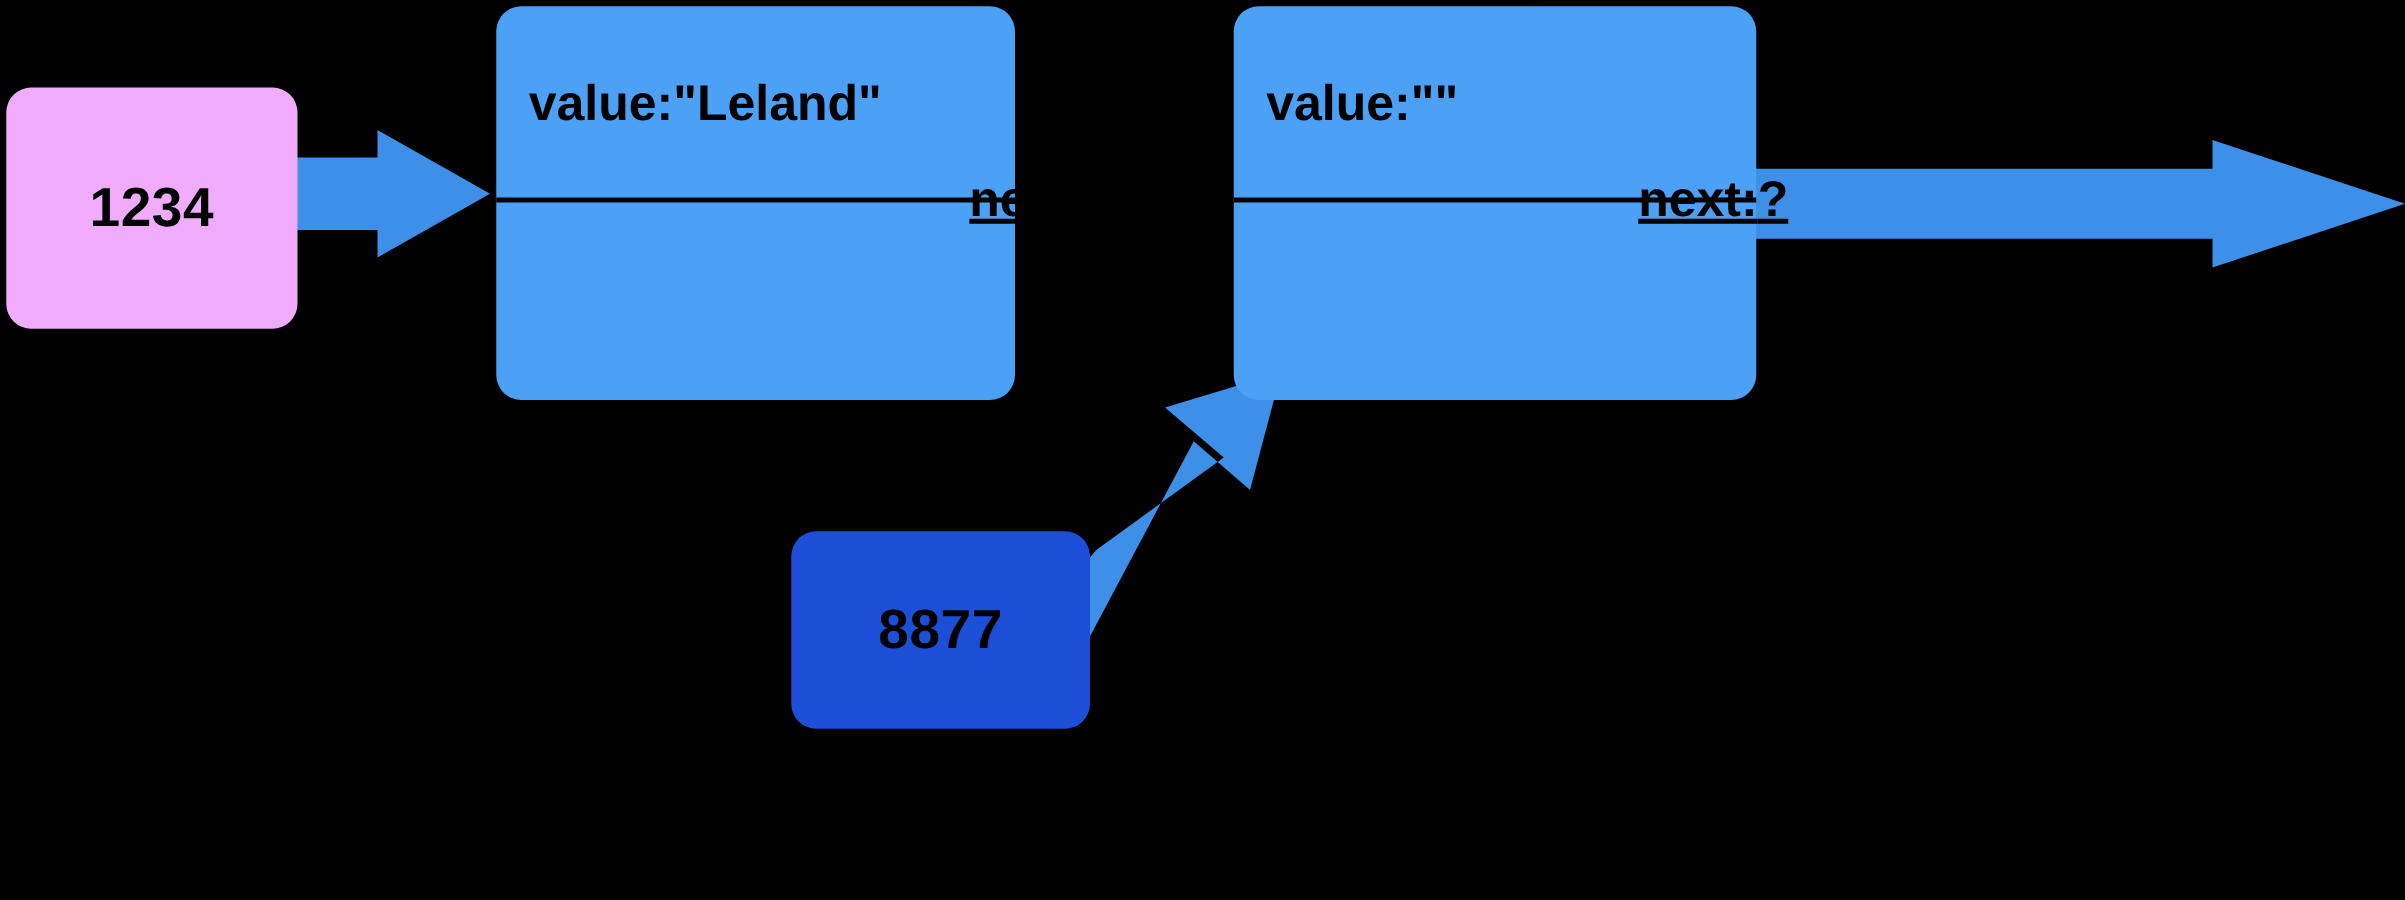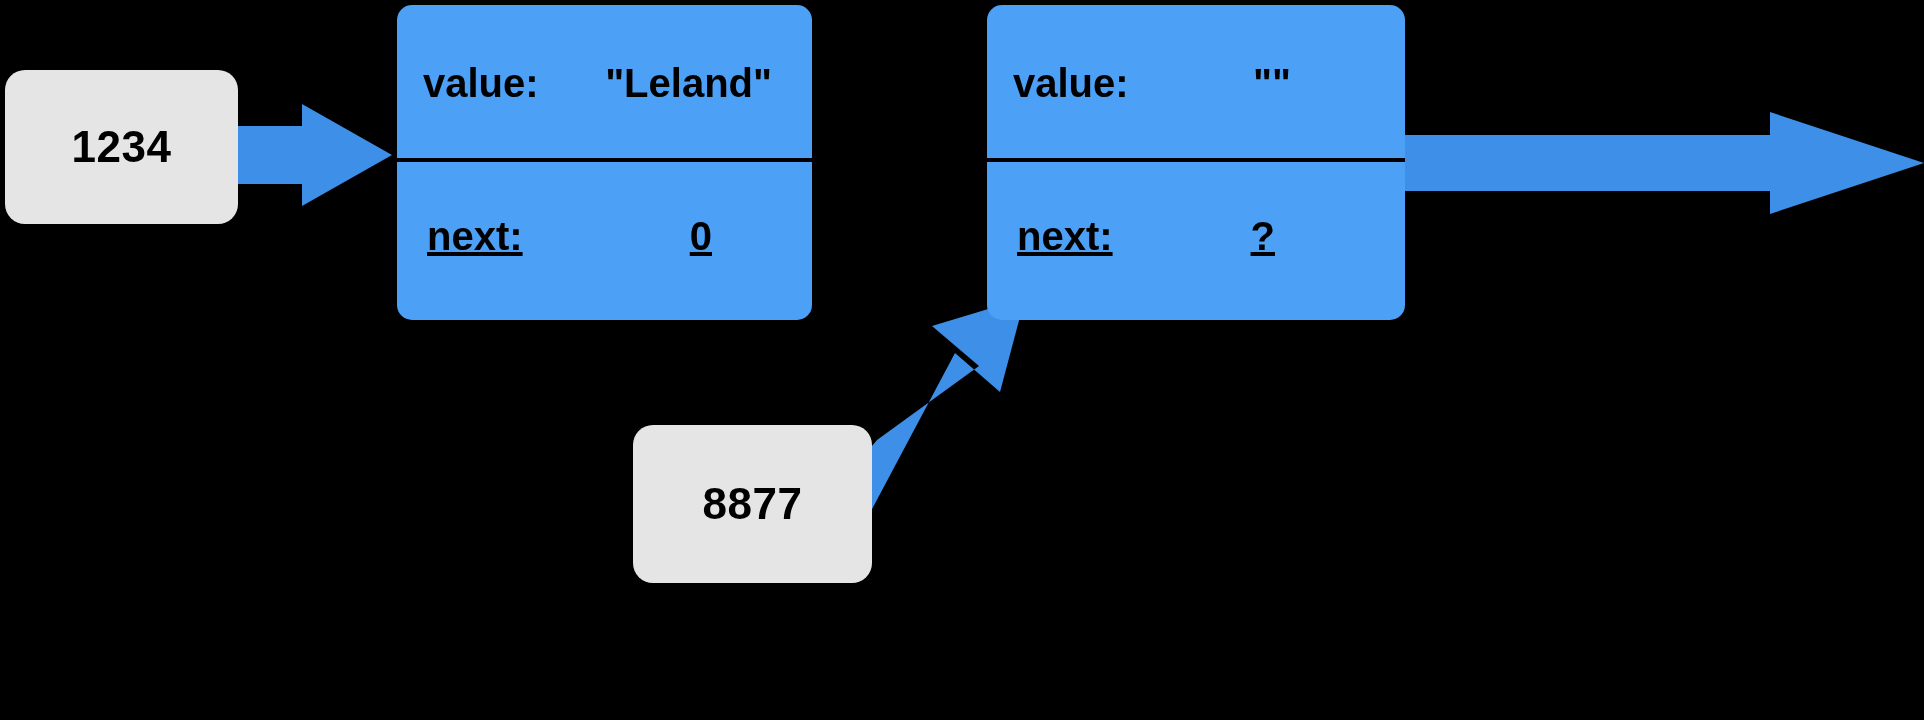--- a/index.html
+++ b/index.html
@@ -37,22 +37,21 @@
     color: #000000;
     font-weight: bold;
     font-size: 44px;
     letter-spacing: 0.5px;
     line-height: 1;
   }
 
   
   .node-box {
     display: flex;
-    flex-direction: column;
-    border-radius: 15px;
+    flex-direction: row;
   }
   .node-row {
     display: flex;
     align-items: center;
     position: relative;
     box-sizing: border-box;
   }
   .node-row.row-top {
     flex: 0 0 153px;
     padding: 0 22px;
@@ -118,21 +117,21 @@
 
   <svg class="arrow-svg" viewBox="0 0 1924 720" xmlns="http://www.w3.org/2000/svg">
 
     <polygon fill="#3D8FE8" points="234,126 302,126 302,104 392,155 302,206 302,184 234,184"></polygon>
 
     <polygon fill="#3D8FE8" points="1400,135 1770,135 1770,112 1924,163 1924,163 1770,214 1770,191 1400,191"></polygon>
 
     <polygon fill="#3D8FE8" points="845,478 877,440 979,366 932,326 1025,298 1000,392 955,353 871,511"></polygon>
   </svg>
 
-  <div class="box ptr-box" style="left: 5px; top: 70px; width: 233px; height: 154px; background: #e5e5e5;">
+  <div class="box ptr-box" style="left: 5px; top: 70px; width: 233px; height: 193px; background: #f0abfc;">
     <span class="ptr-label">1234</span>
   </div>
 
   <div class="box node-box" style="left: 397px; top: 5px; width: 415px; height: 315px; background: rgb(76, 160, 245);">
     <div class="node-divider" style="background: rgb(0, 0, 0);"></div>
 
     <div class="node-row row-top">
       <span class="field-name">value:</span>
       <span class="field-value">"Leland"</span>
     </div>
@@ -150,17 +149,17 @@
       <span class="field-name">value:</span>
       <span class="field-value" style="margin-right:92px;">""</span>
     </div>
 
     <div class="node-row row-bottom">
       <span class="field-name">next:</span>
       <span class="field-value" style="margin-right:108px;">?</span>
     </div>
   </div>
 
-  <div class="box ptr-box" style="left: 633px; top: 425px; width: 239px; height: 158px; background: #e5e5e5;">
+  <div class="box ptr-box" style="left: 633px; top: 425px; width: 239px; height: 158px; background: #1d4ed8;">
     <span class="ptr-label">8877</span>
   </div>
 
 </div>
 
 </body></html>

